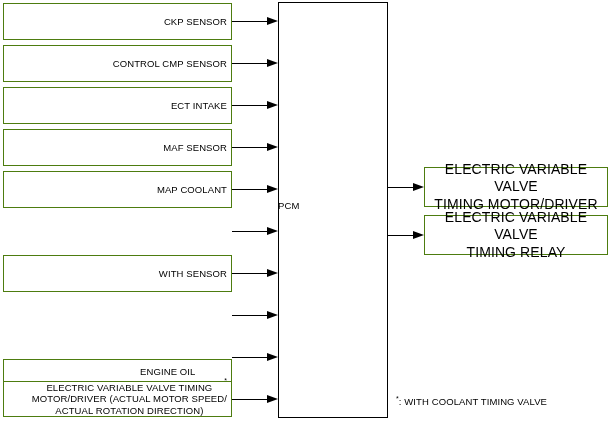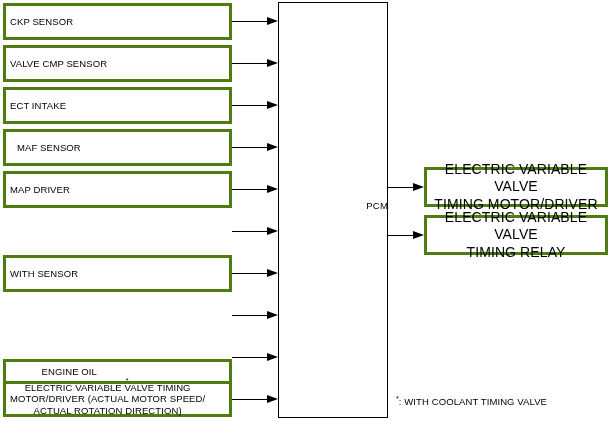--- a/index.html
+++ b/index.html
@@ -16,25 +16,25 @@
     position: relative;
     width: 616px;
     height: 421px;
     background: #ffffff;
     overflow: hidden;
   }
   
   .box {
     position: absolute;
     box-sizing: border-box;
-    border: 3px solid #4d7c0f;
+    border: 1px solid #4d7c0f;
     background: #ffffff;
     display: flex;
     align-items: center;
-    justify-content: flex-start;
+    justify-content: flex-end;
     text-align: center;
     line-height: 1.22;
     letter-spacing: 0.1px;
   }
   .box .label {
     display: block;
     white-space: pre-line;
     padding: 0 4px;
   }
   
@@ -56,21 +56,21 @@
     border: 1px solid #000000;
     background: #ffffff;
     box-sizing: border-box;
     position: absolute;
   }
   #pcm-label {
     position: absolute;
     left: 278px;
     top: 200px;
     width: 110px;
-    text-align: right;
+    text-align: left;
     font-size: 9.5px;
     letter-spacing: 0.2px;
   }
   
   .output-box {
     left: 424px;
     width: 184px;
     height: 40px;
     font-size: 14px;
   }
@@ -113,30 +113,30 @@
 </style>
 </head>
 <body>
 
 <div id="diagram">
 
   <div class="box sensor-box" style="top:3px;">
     <span class="label">CKP SENSOR</span>
   </div>
   <div class="box sensor-box" style="top:45px;">
-    <span class="label">VALVE CMP SENSOR</span>
+    <span class="label">CONTROL CMP SENSOR</span>
   </div>
   <div class="box sensor-box" style="top:87px;">
     <span class="label">ECT INTAKE</span>
   </div>
   <div class="box sensor-box" style="top:129px;padding-left:7px;">
     <span class="label">MAF SENSOR</span>
   </div>
   <div class="box sensor-box" style="top:171px;">
-    <span class="label">MAP DRIVER</span>
+    <span class="label">MAP COOLANT</span>
   </div>
   <div class="box sensor-box" style="top:255px;">
     <span class="label">WITH SENSOR</span>
   </div>
   <div class="box sensor-box tall2" style="top:359px;">
     <span class="label"><span>ENGINE OIL
 TEMPERATURE SENSOR</span><span class="sup">*</span></span>
   </div>
   <div class="box sensor-box tall3" style="top:381px;">
     <span class="label">ELECTRIC VARIABLE VALVE TIMING

